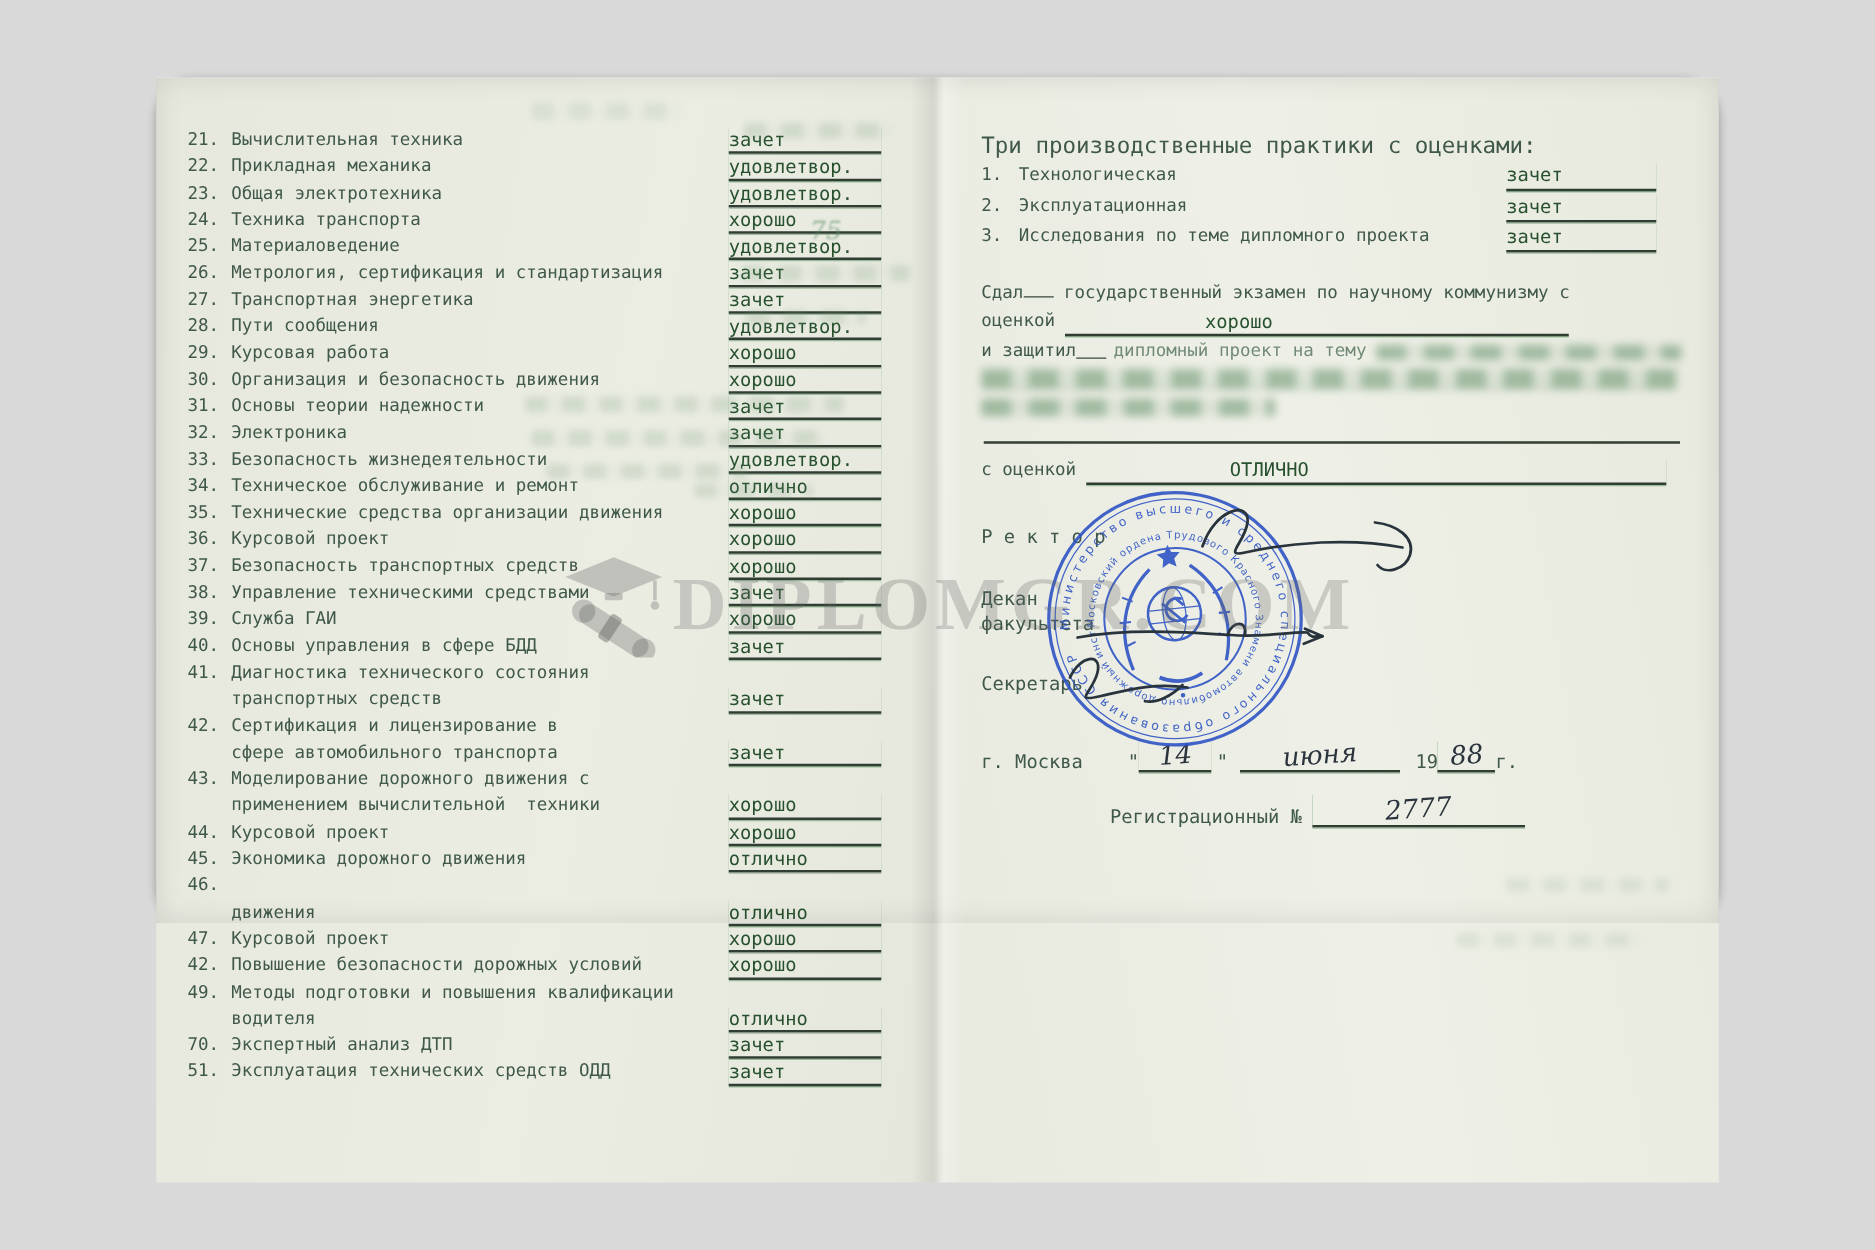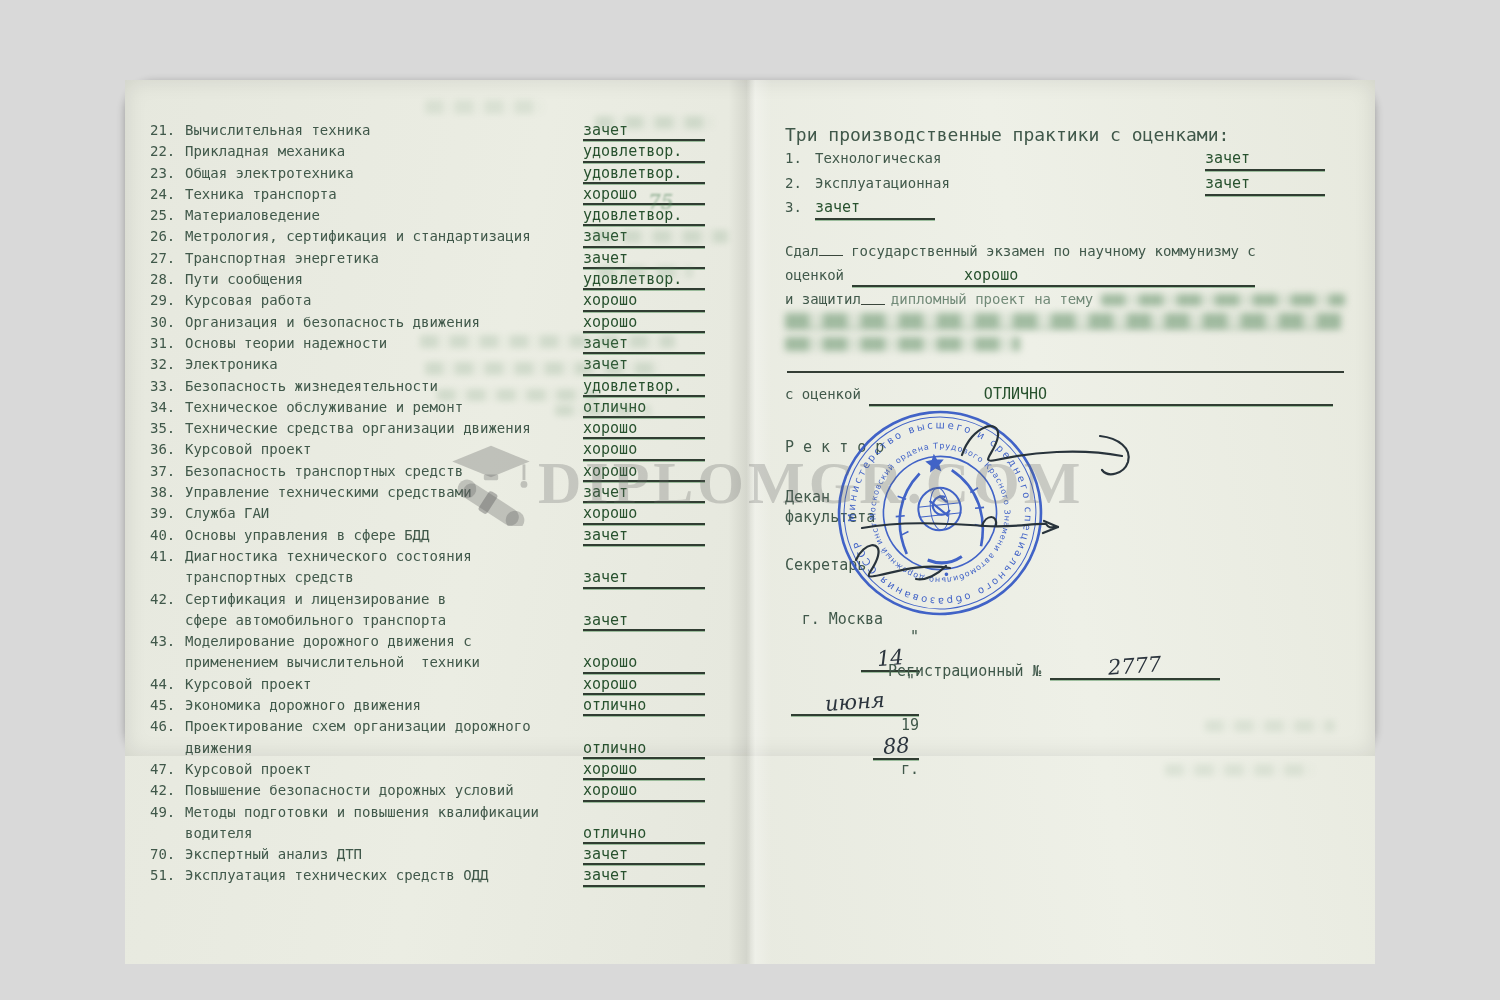--- a/index.html
+++ b/index.html
@@ -1,18 +1,18 @@
 <!DOCTYPE html>
 <html><head>
 <meta charset="utf-8">
 <style>
   html,body{margin:0;padding:0;background:#d9d9d9;}
   .scene{position:relative;width:1500px;height:1000px;background:#d9d9d9;overflow:hidden;
          font-family:"DejaVu Sans Mono",monospace;}
-  .paper{position:absolute;left:125px;top:80px;width:1250px;height:676px;
+  .paper{position:absolute;left:125px;top:62px;width:1250px;height:676px;
          box-shadow:0 2px 8px rgba(0,0,0,.3);border-radius:30px;}
   .paper::after{content:"";position:absolute;inset:0;pointer-events:none;
          box-shadow:inset 0 0 22px rgba(0,0,0,.10);}
   .page{position:absolute;top:0;height:884px;width:625px;}
   .page-left{left:0;background:linear-gradient(100deg,#e6e8de,#ebede3 55%,#e5e7dd);}
   .page-right{left:625px;background:linear-gradient(80deg,#e8eae0,#eef0e7 50%,#e7e9de);}
   .fold{position:absolute;left:603px;top:0;width:44px;height:884px;z-index:5;pointer-events:none;
         background:linear-gradient(90deg,rgba(0,0,0,0) 0%,rgba(0,0,0,.08) 42%,rgba(255,255,255,.28) 62%,rgba(0,0,0,0) 100%);}
 
   
@@ -42,21 +42,21 @@
           filter:blur(3.5px);border-radius:2px;}
   .xrule{position:absolute;border-top:2px solid #343e35;}
 
   .olabel{position:absolute;left:35px;font-size:15px;color:#40584a;z-index:4;}
 
   .stamp{position:absolute;left:84px;top:327px;width:212px;height:212px;z-index:8;
          opacity:.9;transform:rotate(-6deg);}
   .sigs{position:absolute;left:0;top:0;width:625px;height:884px;z-index:9;pointer-events:none;}
 
   .date-line{position:absolute;left:35px;top:530px;display:flex;align-items:flex-end;
-             font-size:15px;color:#40584a;z-index:4;flex-direction:column;}
+             font-size:15px;color:#40584a;z-index:4;}
   .hand{font-family:"DejaVu Serif",serif;font-style:italic;font-size:21px;color:#2b343d;
         display:inline-block;transform:rotate(-4deg);}
   .cell{text-align:center;border-bottom:2px solid #303d32;box-shadow:0 1px 0 rgba(60,130,70,.45);}
   .day-cell{width:58px;}
   .month-cell{width:128px;margin-left:6px;}
   .year-cell{width:46px;}
   .reg-line{position:absolute;left:138px;top:573px;display:flex;align-items:flex-end;
             font-size:15px;color:#40584a;z-index:4;}
   .reg-cell{width:170px;margin-left:8px;font-size:22px;}
 
@@ -216,21 +216,20 @@
             <span class="stitle">Курсовой проект</span>
             <span class="gcell lined">хорошо</span>
           </div>
           <div class="srow">
             <span class="snum">45.</span>
             <span class="stitle">Экономика дорожного движения</span>
             <span class="gcell lined">отлично</span>
           </div>
           <div class="srow">
             <span class="snum">46.</span>
-            <span class="stitle">Проектирование схем организации дорожного</span>
             <span class="gcell"></span>
           </div>
           <div class="srow">
             <span class="snum"></span>
             <span class="stitle">движения</span>
             <span class="gcell lined">отлично</span>
           </div>
           <div class="srow">
             <span class="snum">47.</span>
             <span class="stitle">Курсовой проект</span>
@@ -286,20 +285,21 @@
               <span class="ptitle">Технологическая</span>
               <span class="pgcell">зачет</span>
             </div>
             <div class="prow">
               <span class="pnum">2.</span>
               <span class="ptitle">Эксплуатационная</span>
               <span class="pgcell">зачет</span>
             </div>
             <div class="prow">
               <span class="pnum">3.</span>
+              <span class="ptitle">Исследования по теме дипломного проекта</span>
               <span class="pgcell">зачет</span>
             </div>
           </div>
 
         <div class="xline" style="top:160px;">
           <span>Сдал</span><span class="us"></span>
           <span>государственный экзамен по научному коммунизму с</span>
         </div>
         <div class="xline" style="top:185px;display:flex;width:470px;">
           <span>оценкой</span>

